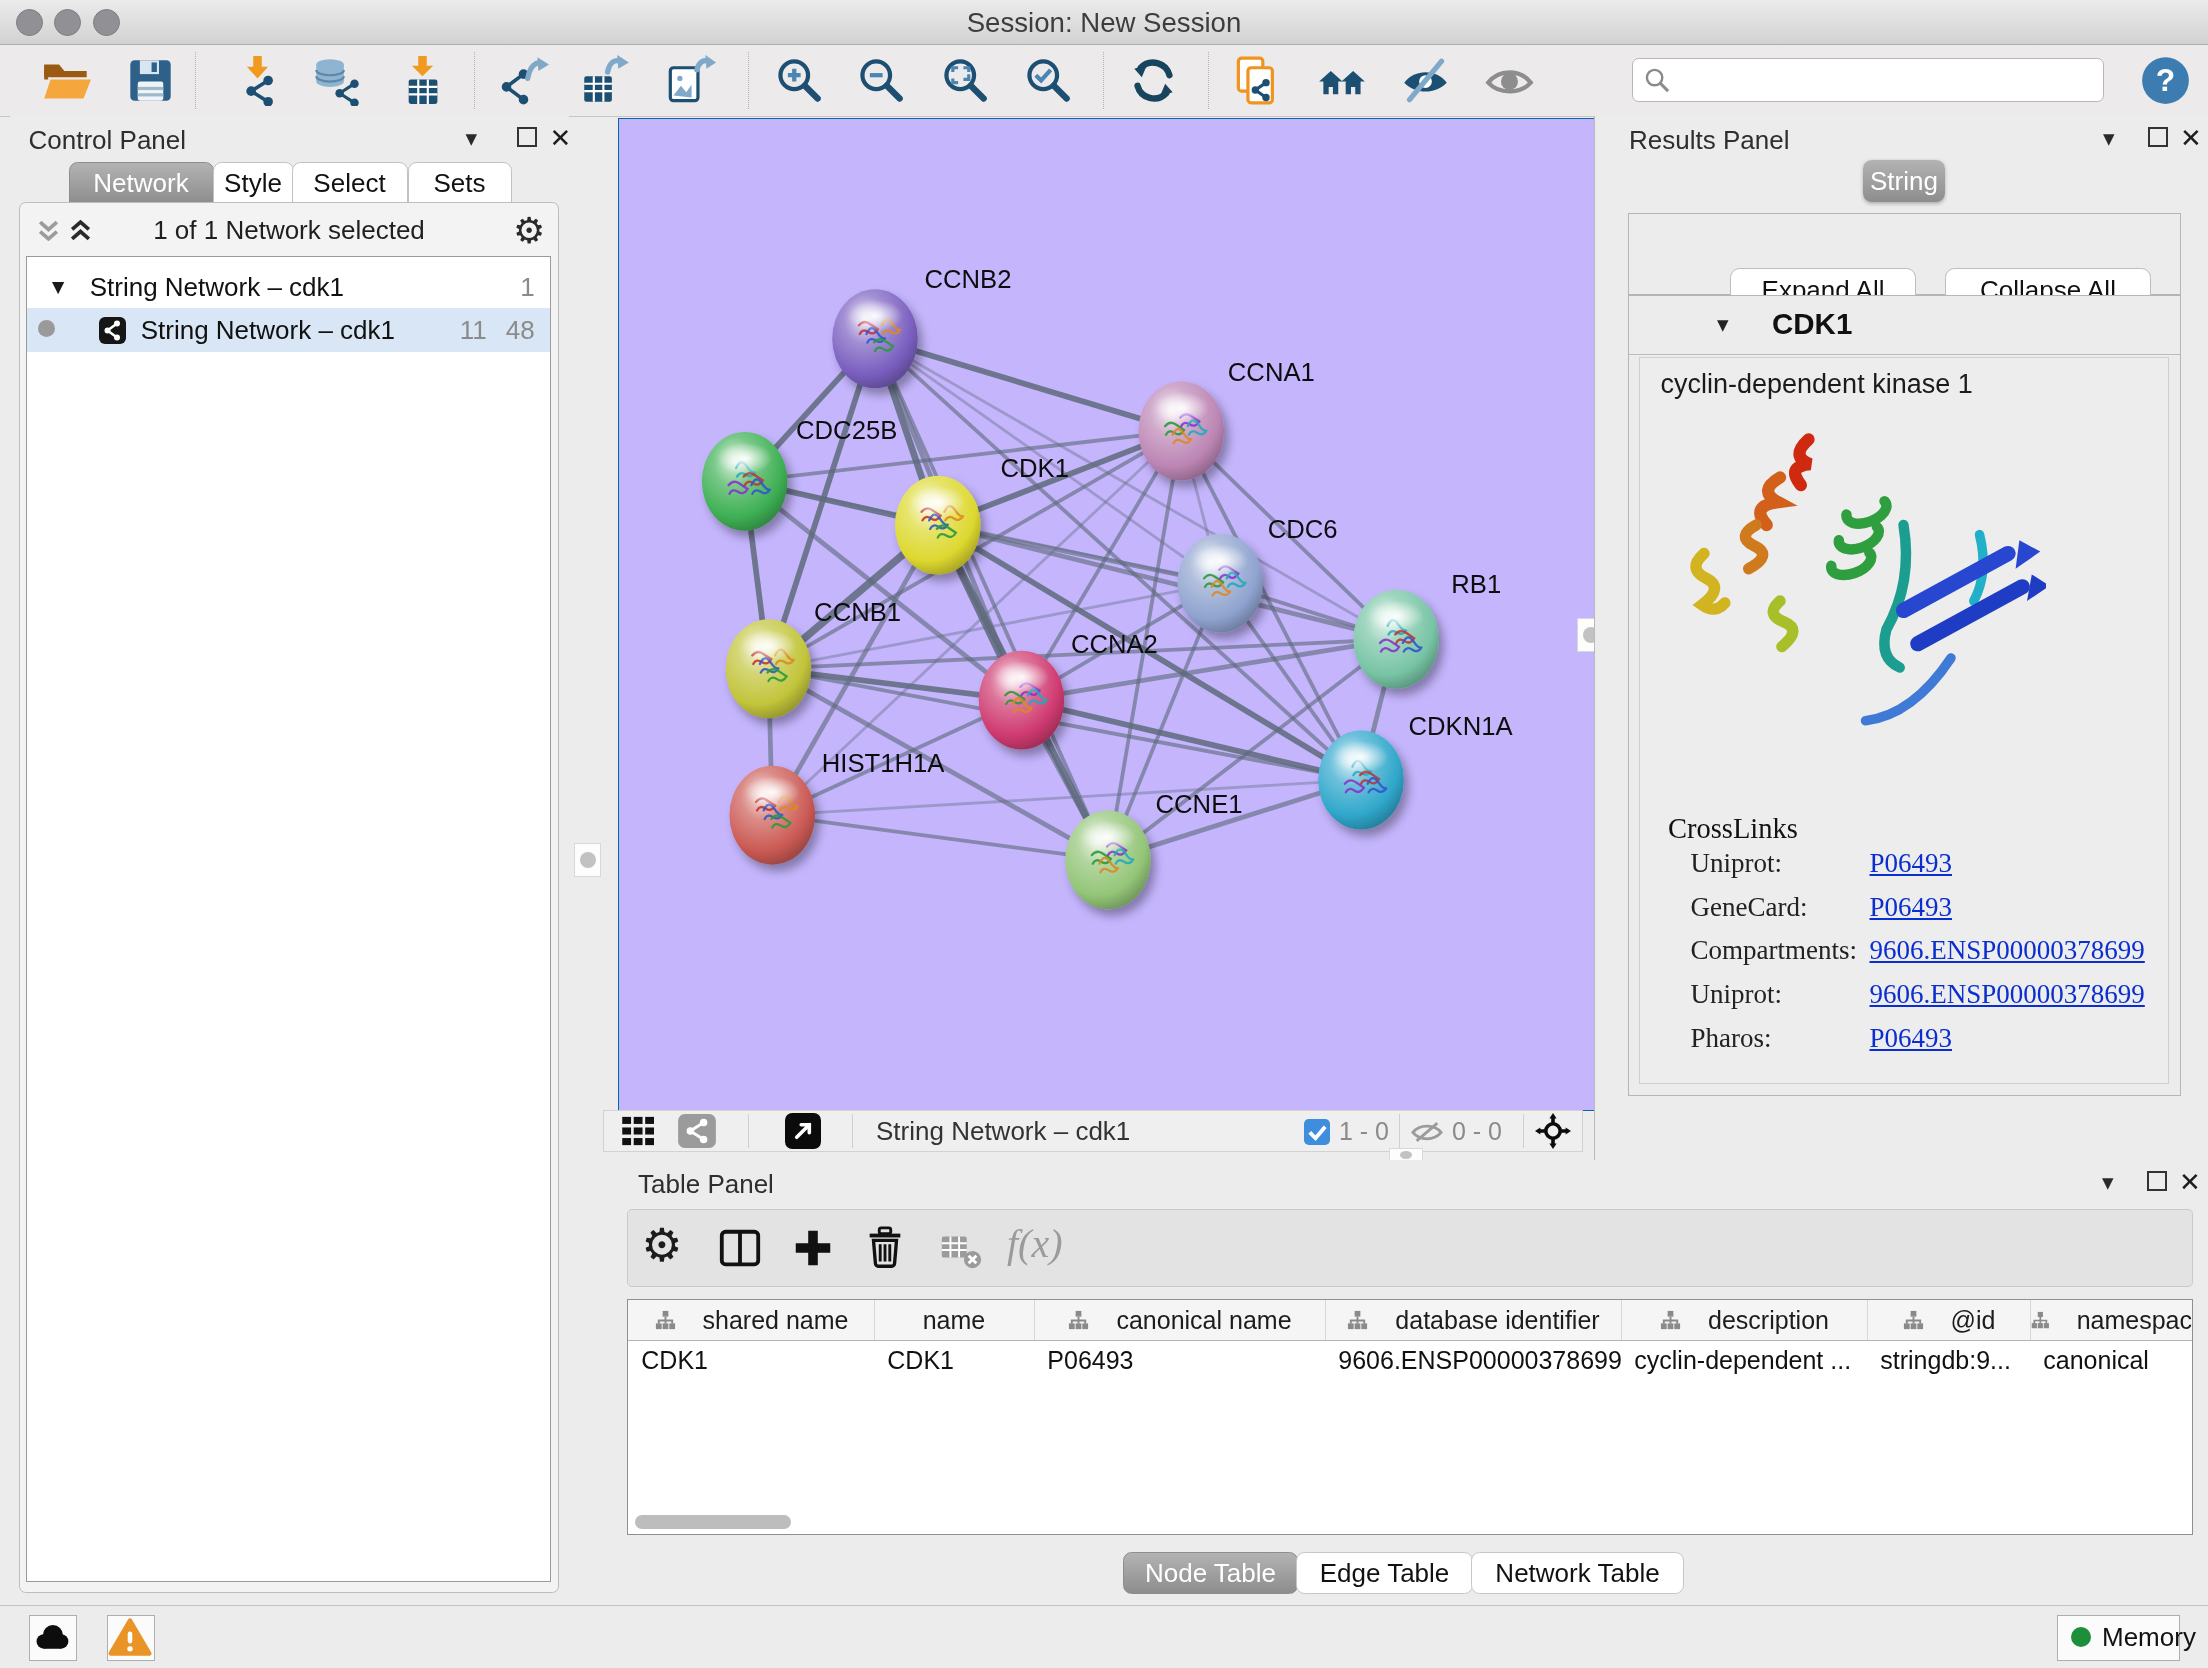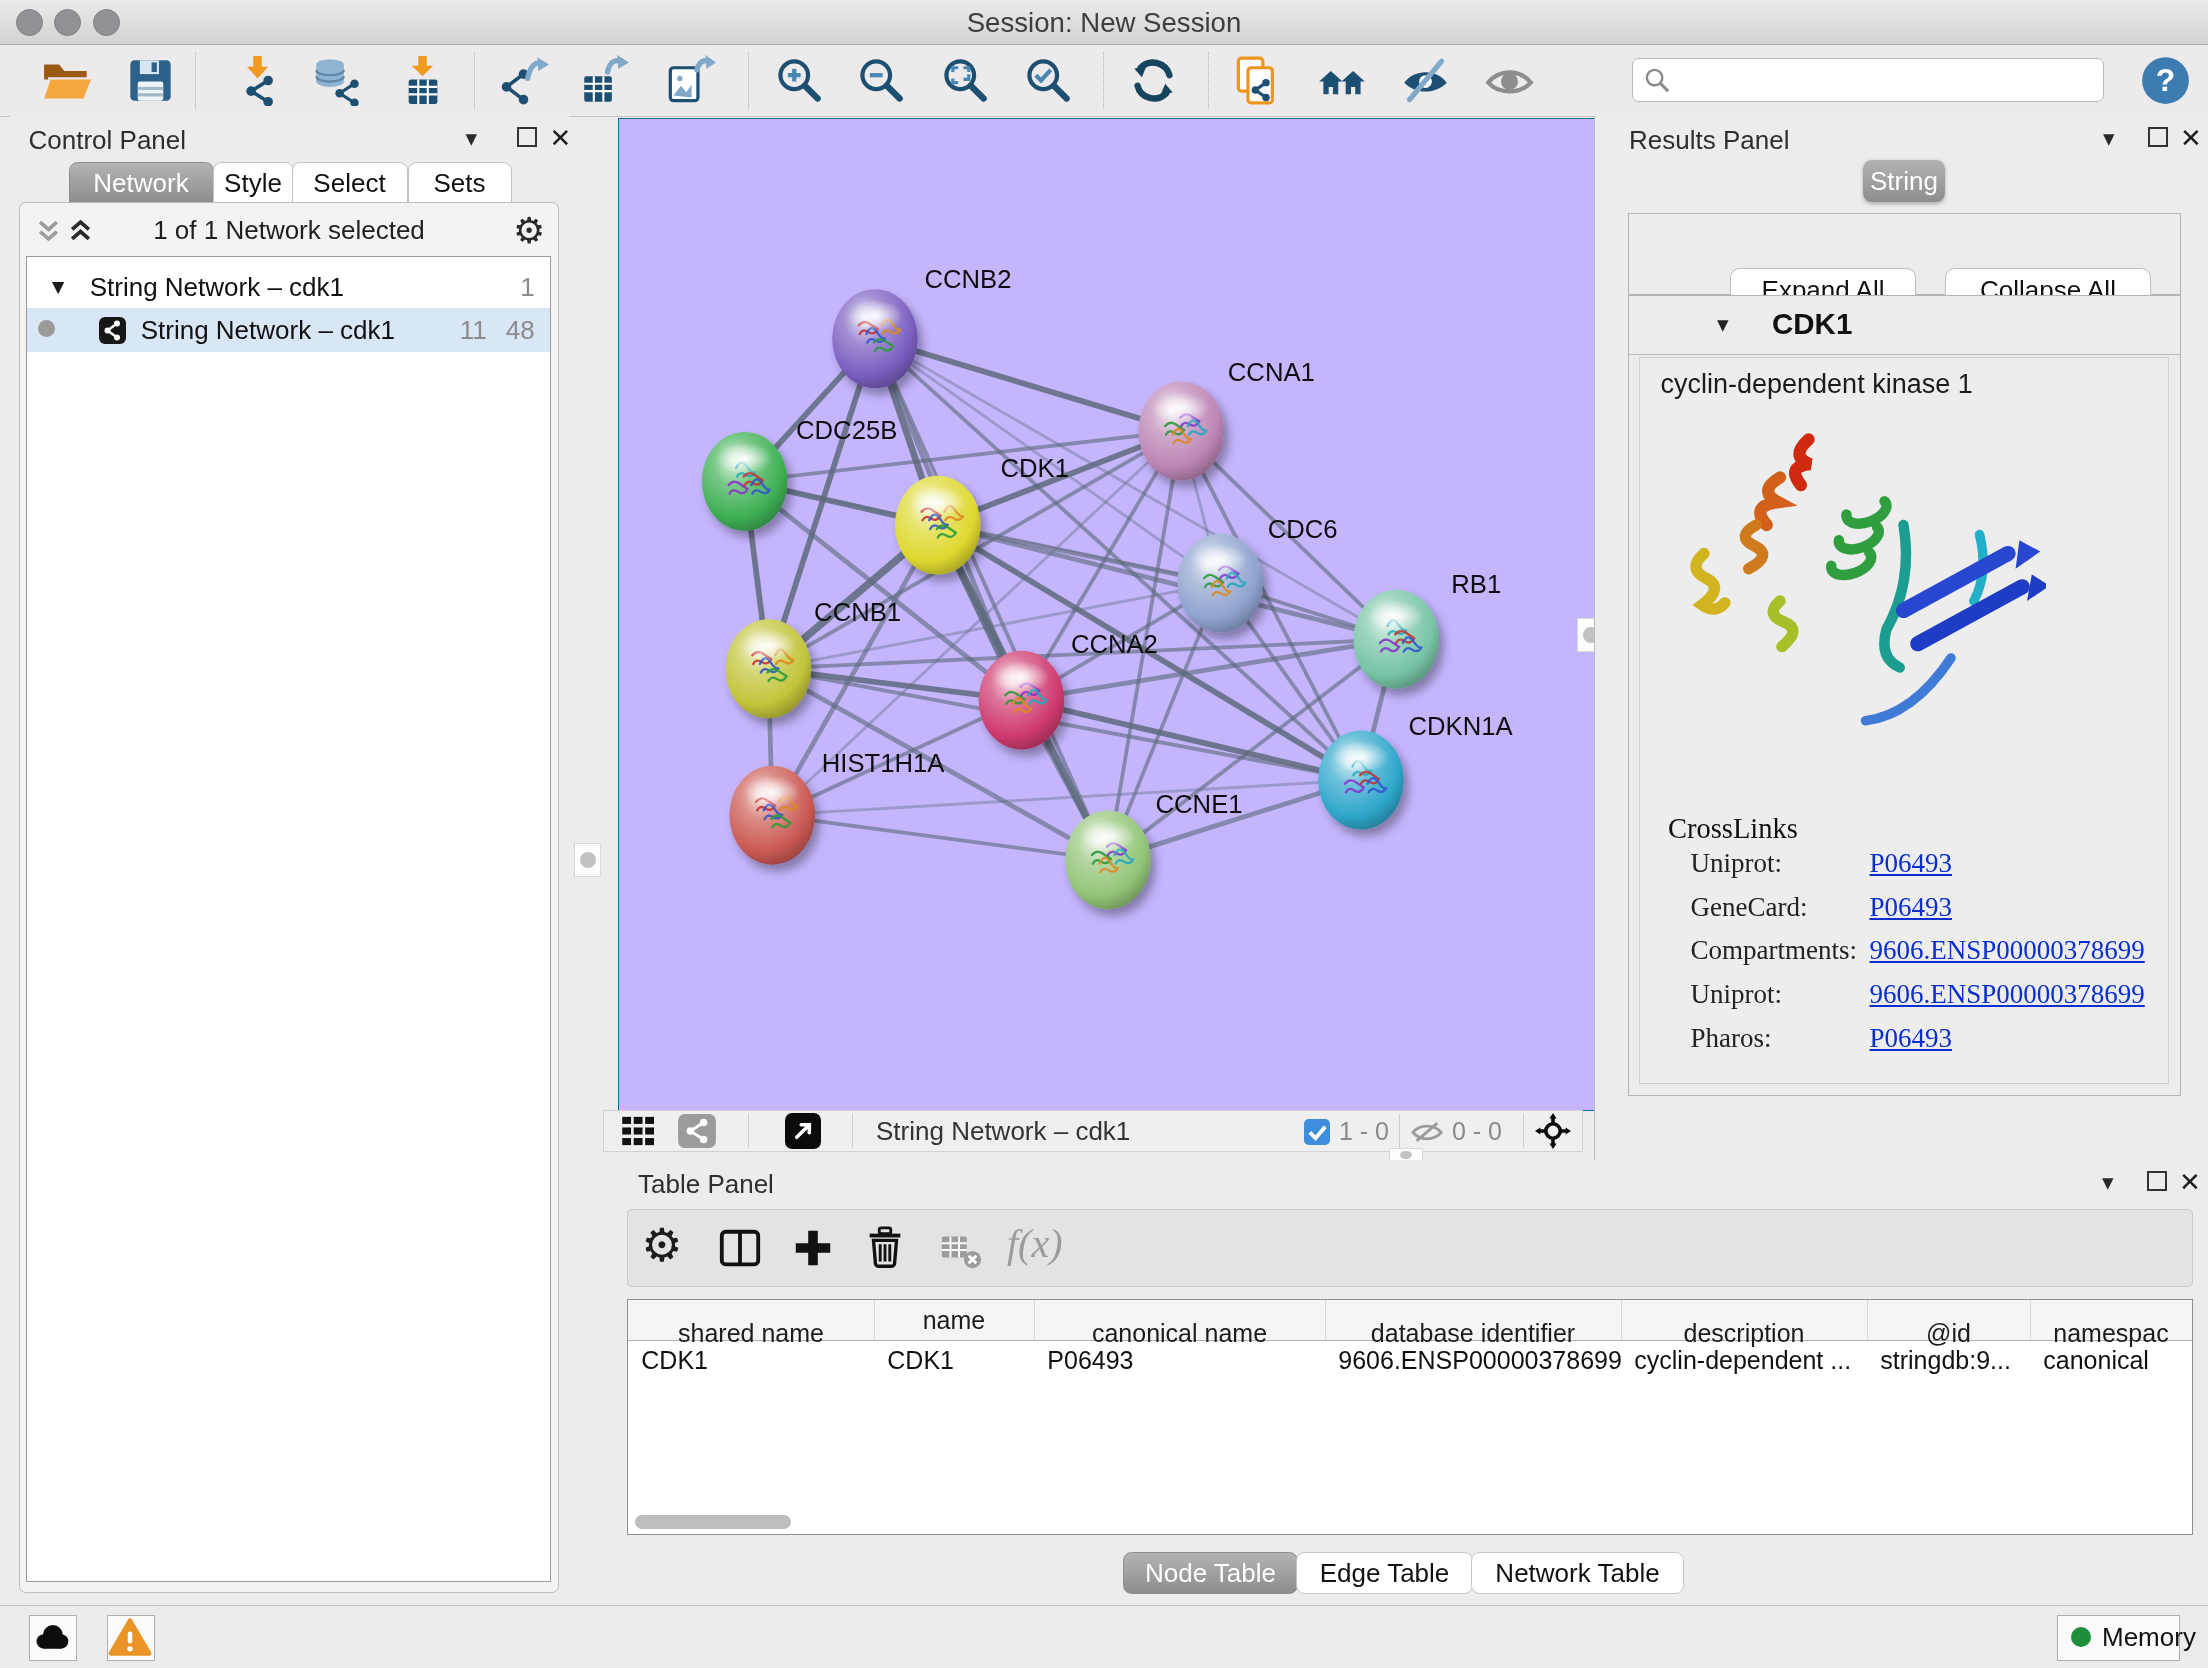--- a/index.html
+++ b/index.html
@@ -67,21 +67,21 @@
 
   
   .tp{left:569px;top:1160px;width:1640px;height:445px;background:#ececec;}
   .tptools{position:absolute;left:58px;top:49px;width:1564px;height:76px;background:#e3e3e3;
            border:1px solid #c9c9c9;border-radius:4.8px;}
   .tpicon{position:absolute;top:15px;width:46px;height:46px;}
   .fx{font-family:"Liberation Serif","DejaVu Serif",serif;font-style:italic;font-size:40px;color:#9b9b9b;line-height:46px;}
   .tbl{position:absolute;left:58px;top:139px;width:1564px;height:234px;background:#fff;border:1px solid #8f8f8f;}
   .thead{position:absolute;left:0;top:0;width:100%;height:40px;background:#f5f5f5;border-bottom:1px solid #b3b3b3;}
   .th{position:absolute;top:0;height:40px;display:flex;align-items:center;justify-content:center;gap:26px;
-      font-size:25px;color:#1c1c1c;border-right:1px solid #d8d8d8;flex-direction:column;}
+      font-size:25px;color:#1c1c1c;border-right:1px solid #d8d8d8;}
   .td{position:absolute;top:40px;height:40px;line-height:40px;padding-left:13.3px;font-size:25px;color:#111;
       white-space:nowrap;overflow:hidden;}
   .hscroll{position:absolute;left:6.7px;top:215px;width:156px;height:14.3px;background:#bdbdbd;border-radius:7.6px;}
   .ttab{position:absolute;top:392px;height:40px;background:#fff;border:1px solid #c6c6c6;border-radius:8.6px;
         text-align:center;line-height:40px;font-size:26px;color:#111;}
   .ttab.active{background:linear-gradient(#b3b3b3,#8d8d8d);color:#fff;border-color:#8d8d8d;}
 
   
   .sb{left:0;top:1605px;width:2208px;height:63px;background:#ececec;border-top:1px solid #c2c2c2;}
   .sbbtn{position:absolute;top:8.6px;height:44px;background:#fbfbfb;border:1px solid #aeaeae;}

